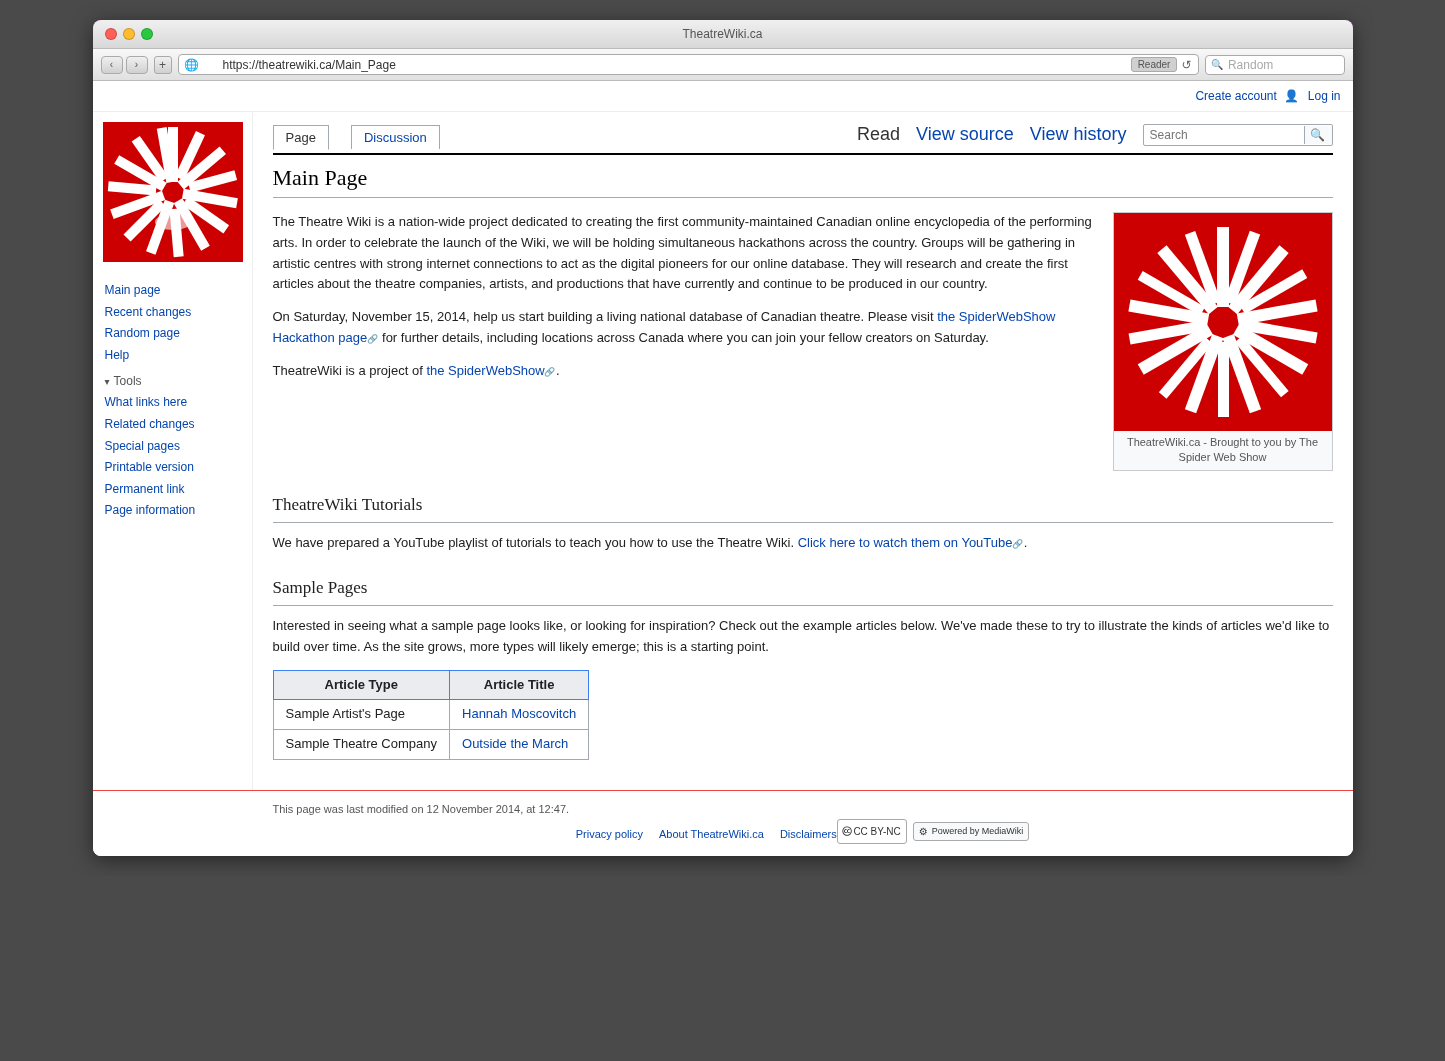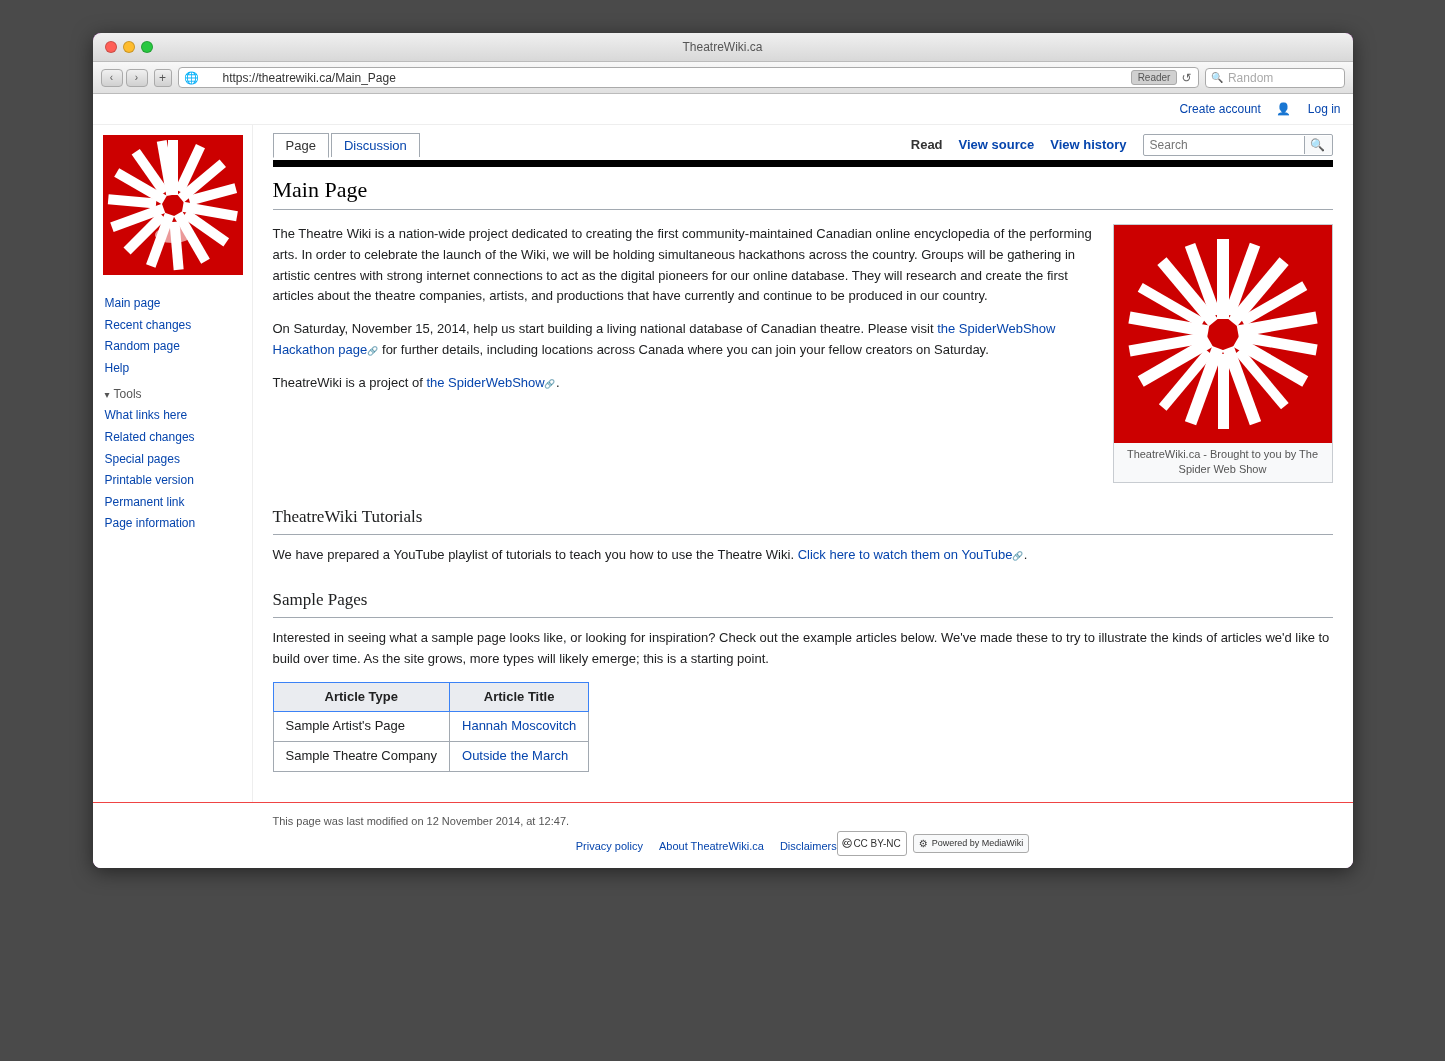--- a/index.html
+++ b/index.html
@@ -1,21 +1,21 @@
 <!DOCTYPE html>
 <html><head>
   <meta charset="utf-8">
   <style>
     * { margin: 0; padding: 0; box-sizing: border-box; }
     body { background: #4a4a4a; font-family: Arial, sans-serif; font-size: 13px; }
 
     
     .browser-window {
       width: 1260px;
-      margin: 33px auto;
+      margin: 20px auto;
       background: #a21caf;
       border-radius: 8px;
       box-shadow: 0 4px 20px rgba(0,0,0,0.5);
       overflow: hidden;
     }
     .title-bar {
       background: linear-gradient(to bottom, #f0f0f0, #d8d8d8);
       padding: 8px 12px;
       display: flex;
       align-items: center;
@@ -103,21 +103,21 @@
       background: white;
       display: flex;
       flex-direction: column;
     }
     .top-bar {
       background: white;
       padding: 8px 12px;
       display: flex;
       justify-content: flex-end;
       align-items: center;
-      gap: 16px;
+      gap: 8px;
       border-bottom: 1px solid #eee;
       font-size: 12px;
     }
     .top-bar a { color: #0645ad; text-decoration: none; }
 
     .content-area {
       display: flex;
       min-height: 600px;
     }
 
@@ -159,24 +159,25 @@
       margin-bottom: 4px;
     }
 
     
     .main-content {
       flex: 1;
       padding: 0 20px 20px 20px;
     }
     .tabs-bar {
       display: flex;
-      align-items: flex-start;
-      border-bottom: 7px solid #000000;
+      align-items: center;
+      border-bottom: 2px solid #000000;
       padding-top: 8px;
       margin-bottom: 0;
+      gap: 20px;
     }
     .tab {
       padding: 4px 12px 4px 12px;
       font-size: 13px;
       cursor: pointer;
       border: 1px solid #a2a9b1;
       border-bottom: none;
       background: white;
       color: #0645ad;
       text-decoration: none;
@@ -193,23 +194,22 @@
     .view-tabs {
       margin-left: auto;
       display: flex;
       align-items: center;
       gap: 0;
       padding-bottom: 4px;
     }
     .view-tab {
       color: #0645ad;
       text-decoration: none;
-      font-size: 13px;
+      font-size: 18px;
       padding: 4px 8px;
-      font-weight: bold;
     }
     .view-tab.active { color: #333; }
     .search-box {
       display: flex;
       align-items: center;
       border: 1px solid #a2a9b1;
       border-radius: 2px;
       overflow: hidden;
       height: 22px;
       margin-left: 8px;

